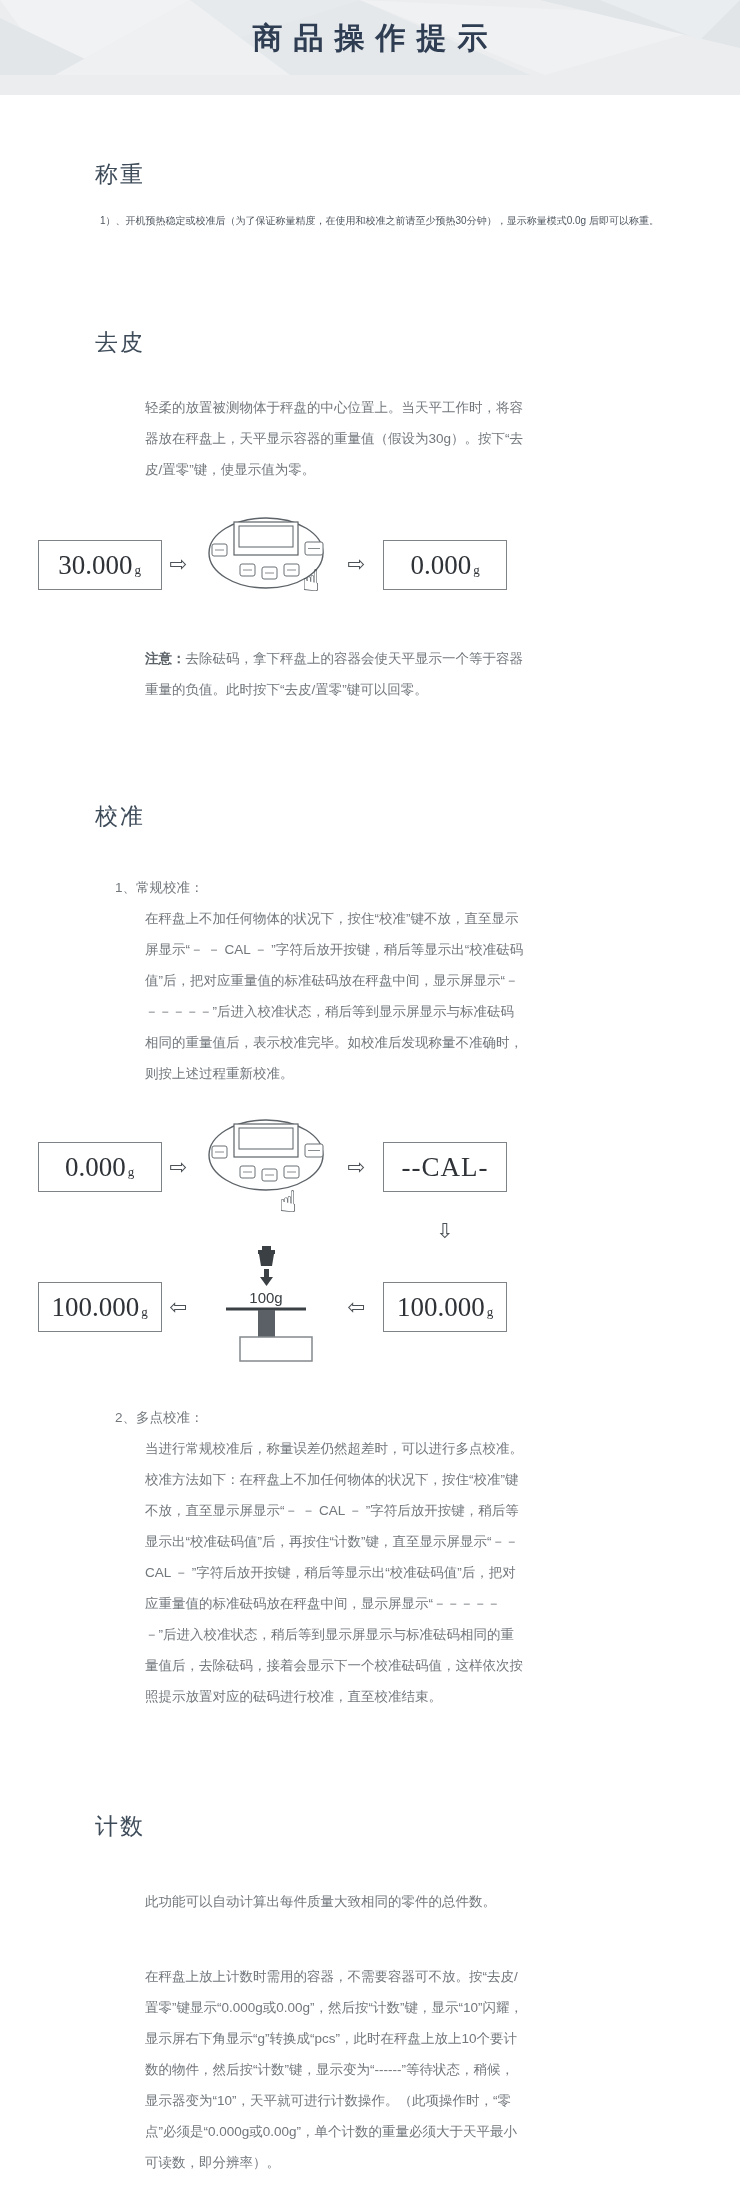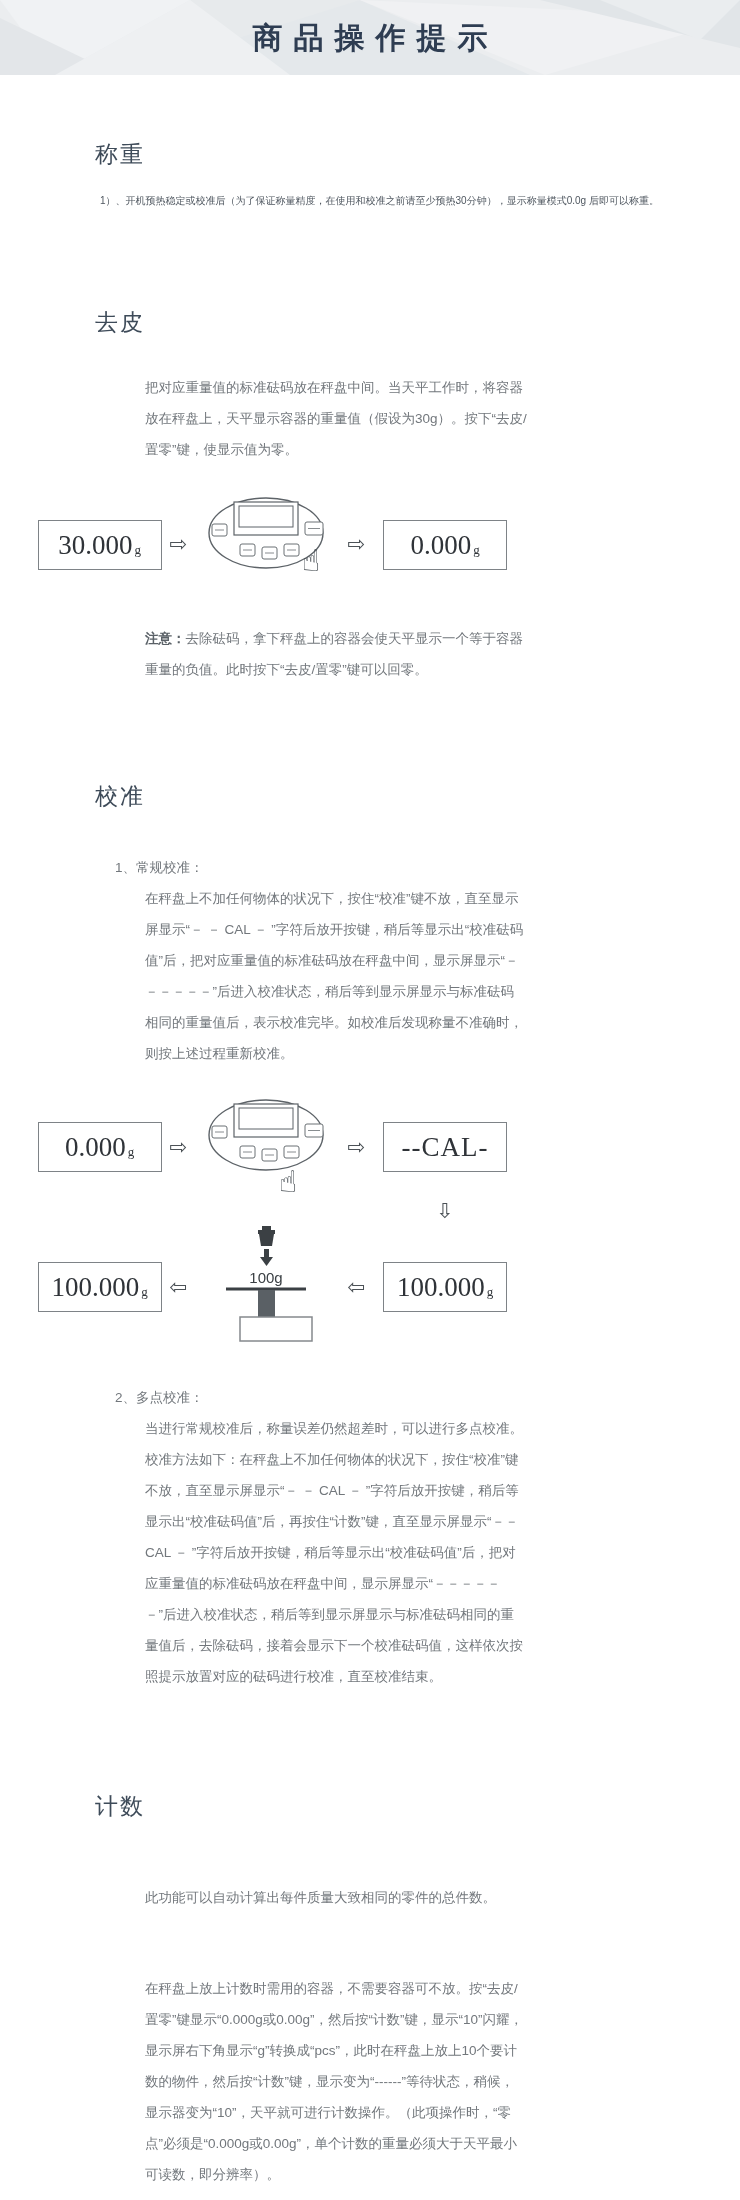--- a/index.html
+++ b/index.html
@@ -1,38 +1,38 @@
 <!DOCTYPE html>
 <html><head>
 <meta charset="utf-8">
 <style>
   html,body{margin:0;padding:0;background:#fff;}
   .page{width:740px;min-height:2200px;background:#fff;box-sizing:border-box;
         font-family:"Liberation Sans","DejaVu Sans",sans-serif;color:#53595f;}
   
-  .hero{position:relative;height:75px;background:#ebedef;overflow:hidden;}
+  .hero{position:relative;height:95px;background:#ebedef;overflow:hidden;}
   .hero svg{position:absolute;left:0;top:0;}
   .hero h1{position:relative;margin:0;text-align:center;line-height:75px;
            font-size:30px;font-weight:bold;letter-spacing:11px;text-indent:11px;color:#2e3d52;}
   
   .sec h2{margin:0 0 0 95px;font-size:23px;font-weight:400;color:#3e4b59;letter-spacing:2px;}
   .sec-weighing{padding-top:64px;}
   .weighing-text{margin:20px 0 0 100px;width:608px;font-size:10px;line-height:2.25;color:#4e565f;}
   .weighing-text p{margin:0;}
   .list-item{padding-left:40px;text-indent:-40px;}
   .tail{margin-left:-6px !important;font-weight:bold;color:#484f58;}
   .para{margin:0 0 0 145px;width:382px;font-size:13.5px;line-height:2.3;color:#72777c;}
   .para-title{margin:0 0 0 115px;width:382px;font-size:13.5px;line-height:2.3;color:#72777c;}
   .note b{color:#5a6167;}
   .sec-tare{margin-top:94px;}
   .sec-tare .para{margin-top:34px;}
   .sec-cal{margin-top:96px;}
   .sec-cal .para-title{margin-top:40px;}
   .sec-count{margin-top:98px;}
-  .sec-count .para{margin-top:60px;}
+  .sec-count .para{margin-top:44px;}
   
   .diagram{display:grid;grid-template-columns:115px 42px 136px 42px 136px;
            align-items:center;justify-items:center;margin:30px 0 0 42px;}
   .disp-box{width:124px;height:50px;border:1px solid #7e8387;background:#fff;text-align:center;
             line-height:48px;font-family:"Liberation Serif","DejaVu Serif",serif;color:#2f3338;
             box-sizing:border-box;white-space:nowrap;}
   .disp-box .val{font-size:27px;}
   .disp-box .unit{font-size:13px;margin-left:2px;}
   .arrow{font-family:"DejaVu Sans",sans-serif;font-size:21px;color:#4c5257;line-height:1;}
   .cal-grid{row-gap:4px;}
@@ -60,21 +60,21 @@
 
   <section class="sec sec-weighing">
     <h2>称重</h2>
     <div class="weighing-text">
       <p class="list-item">1）、开机预热稳定或校准后（为了保证称量精度，在使用和校准之前请至少预热30分钟），显示称量模式0.0g 后即可以称重。</p>
     </div>
   </section>
 
   <section class="sec sec-tare">
     <h2>去皮</h2>
-    <p class="para">把对应重量值的标准砝码放在秤盘中间。当天平工作时，将容器放在秤盘上，天平显示容器的重量值（假设为30g）。按下“去皮/置零”键，使显示值为零。</p>
+    <p class="para">轻柔的放置被测物体于秤盘的中心位置上。当天平工作时，将容器放在秤盘上，天平显示容器的重量值（假设为30g）。按下“去皮/置零”键，使显示值为零。</p>
 
     <div class="diagram">
       <div class="disp-box">
         <span class="val">30.000</span><span class="unit">g</span>
       </div>
       <span class="arrow">⇨</span>
       <div class="scale-wrap scale-svg"><svg width="126" height="100" viewBox="0 0 126 100" overflow="visible">
     <ellipse cx="62" cy="38" rx="57" ry="35" fill="#fff" stroke="#5d6368" stroke-width="1.4"></ellipse>
     <rect x="30" y="7" width="64" height="33" fill="#fff" stroke="#5d6368" stroke-width="1.2"></rect>
     <rect x="35" y="11" width="54" height="21" fill="#fff" stroke="#5d6368" stroke-width="1"></rect>

